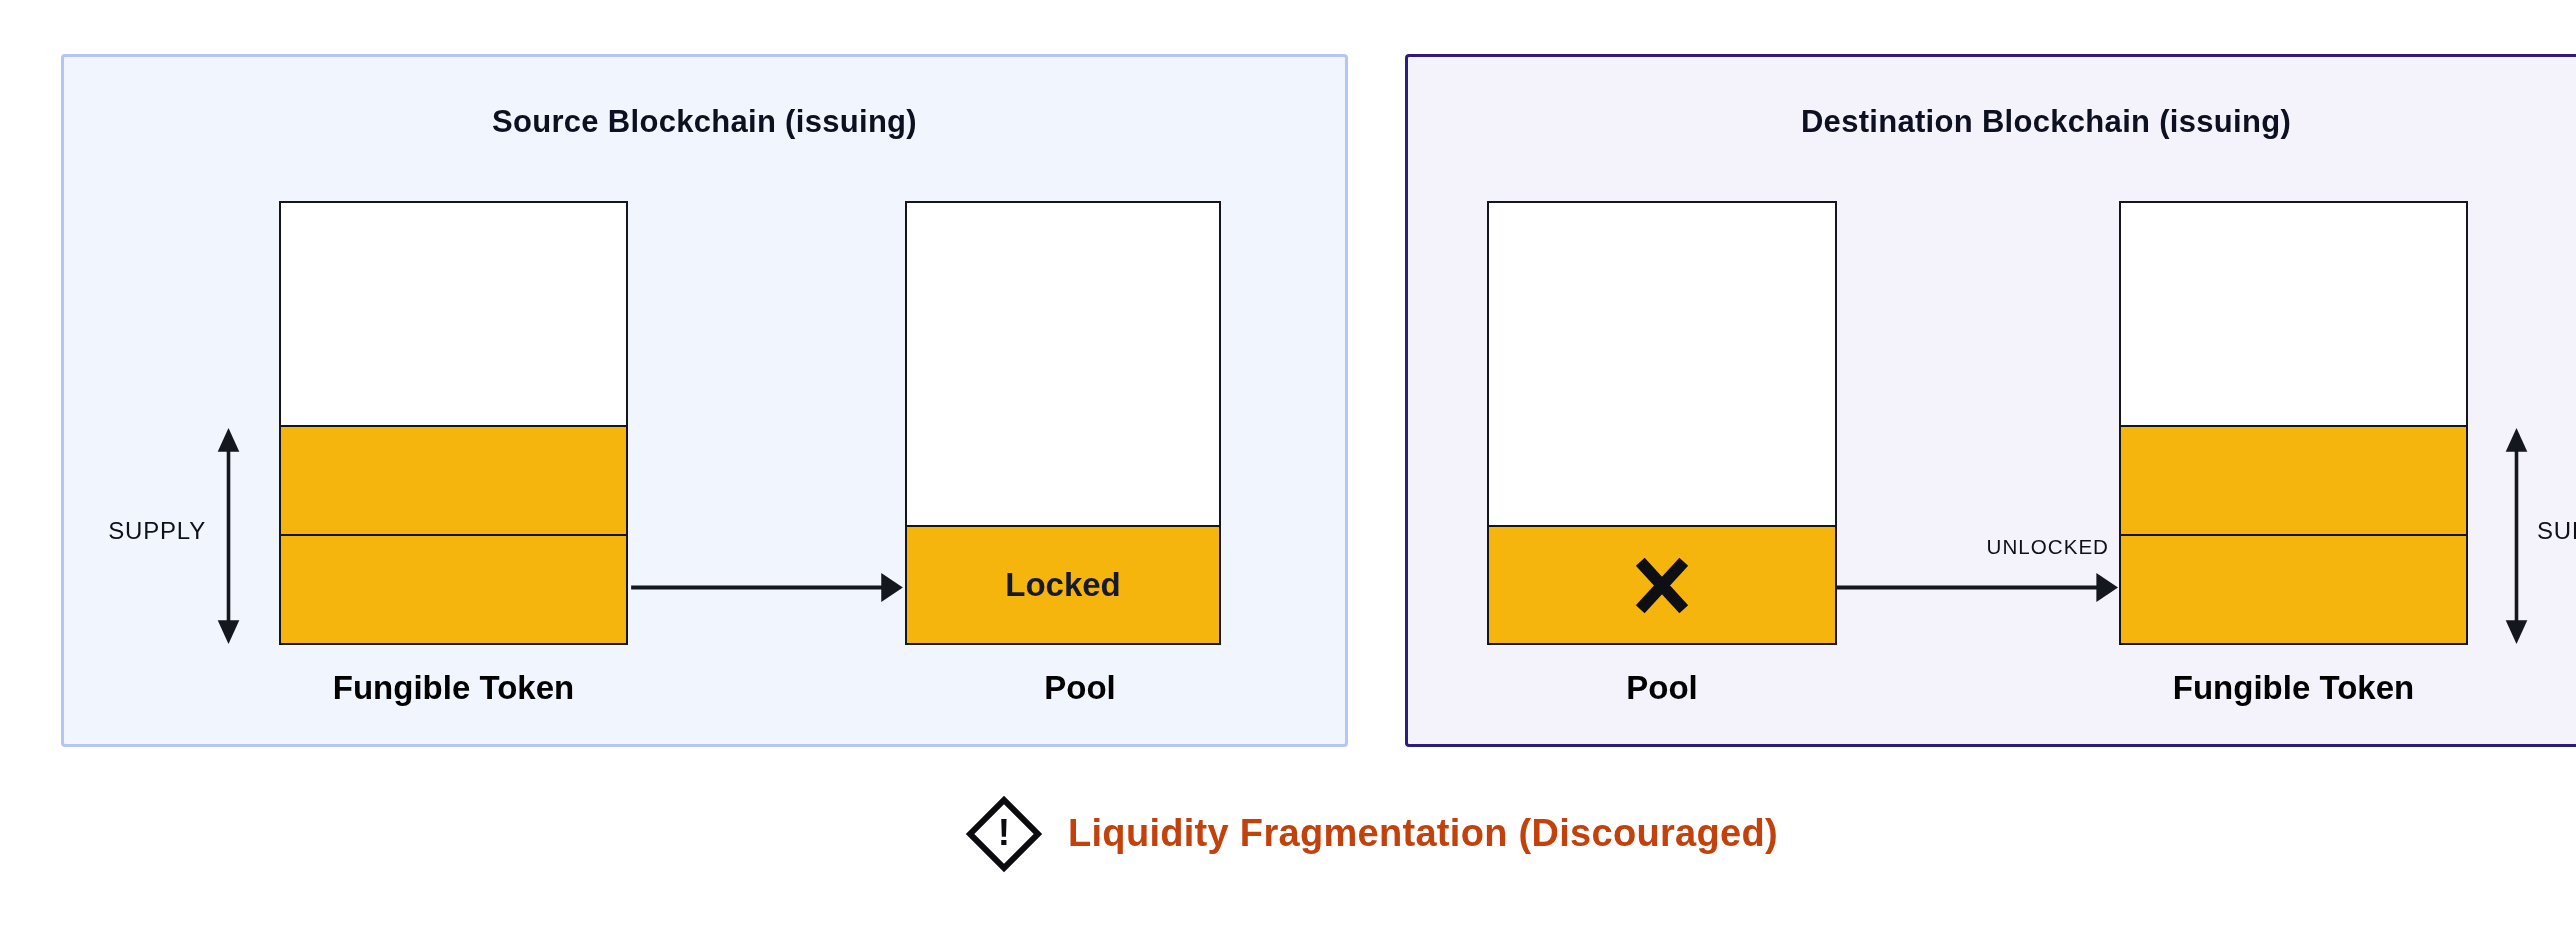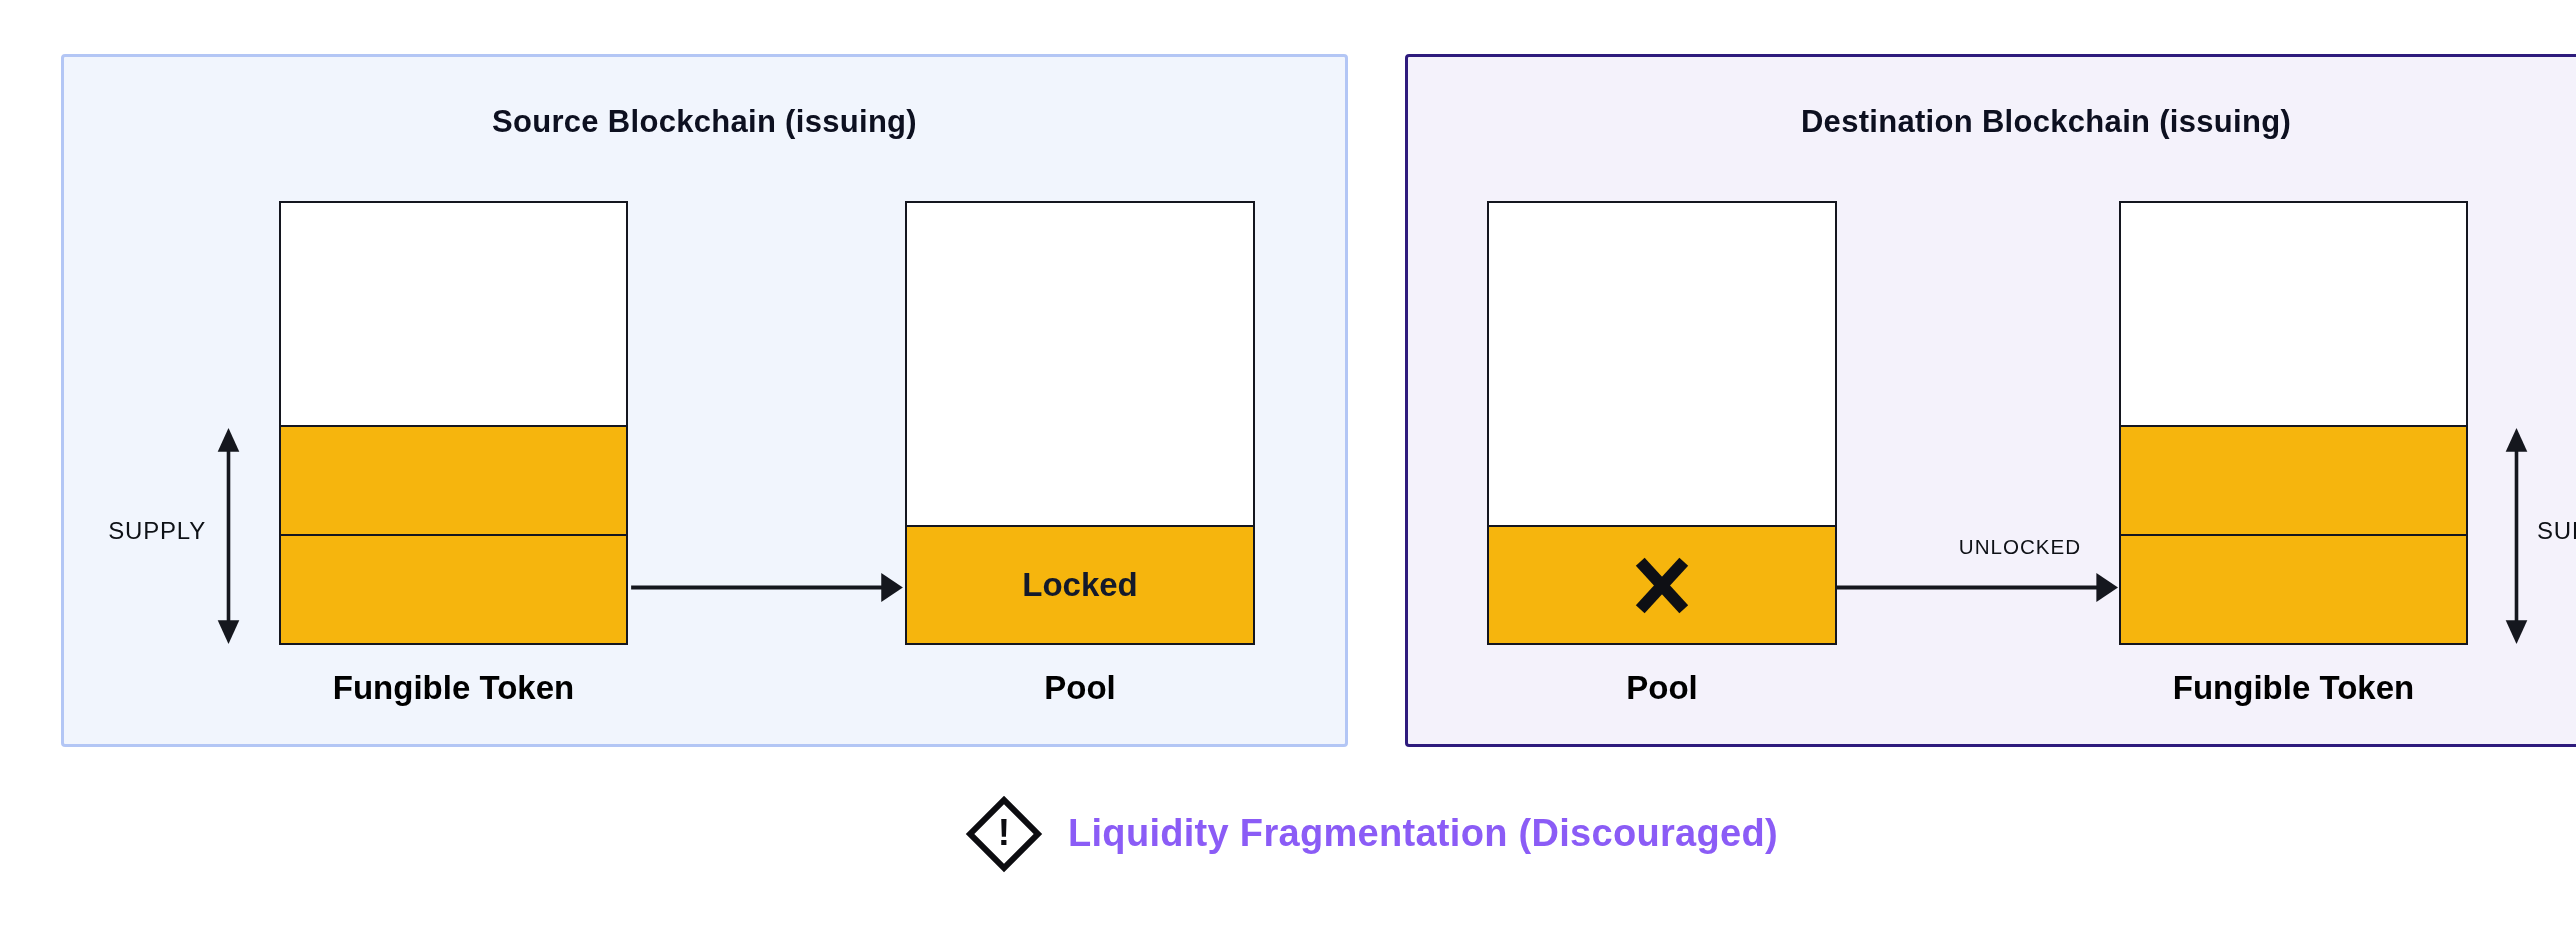--- a/index.html
+++ b/index.html
@@ -53,21 +53,21 @@
   
   .box {
     position: absolute;
     top: 201px;
     height: 444px;
     box-sizing: border-box;
     background: #ffffff;
     border: 2.6px solid #14161F;
   }
   .src-token { left: 279px;  width: 349px; }
-  .src-pool  { left: 905px; width: 350px; }
+  .src-pool  { left: 905px; width: 316px; }
   .dst-pool  { left: 1487px; width: 350px; }
   .dst-token { left: 2119px; width: 349px; }
 
   .seg {
     position: absolute;
     left: 0;
     right: 0;
     background: #F6B50D;
     box-sizing: border-box;
   }
@@ -150,24 +150,24 @@
     top: 570px;
     height: 35px;
   }
   .h-left  { left: 631px; width: 272px; }
   .h-right { left: 1837px; width: 281px; }
   .h-arrow line { stroke: #15171E; stroke-width: 8; }
   .h-arrow polygon { fill: #15171E; }
 
   .flow-label {
     position: absolute;
-    left: 1878px;
+    left: 1825px;
     width: 284px;
     top: 535px;
-    text-align: center;
+    text-align: right;
     font-size: 20.6px;
     font-weight: 400;
     letter-spacing: 1px;
     color: #0E1116;
   }
 
   
   .diamond {
     position: absolute;
     left: 977px;
@@ -191,21 +191,21 @@
     font-size: 37px;
     font-weight: 700;
     color: #0C0C10;
   }
   .caption-text {
     position: absolute;
     left: 1068px;
     top: 812px;
     font-size: 38px;
     font-weight: 700;
-    color: #8b5cf6;
+    color: #c2410c;
     letter-spacing: 0.3px;
     white-space: nowrap;
   }
 </style>
 </head>
 <body>
 
 <div class="canvas">
 
   <section class="panel panel-source">

